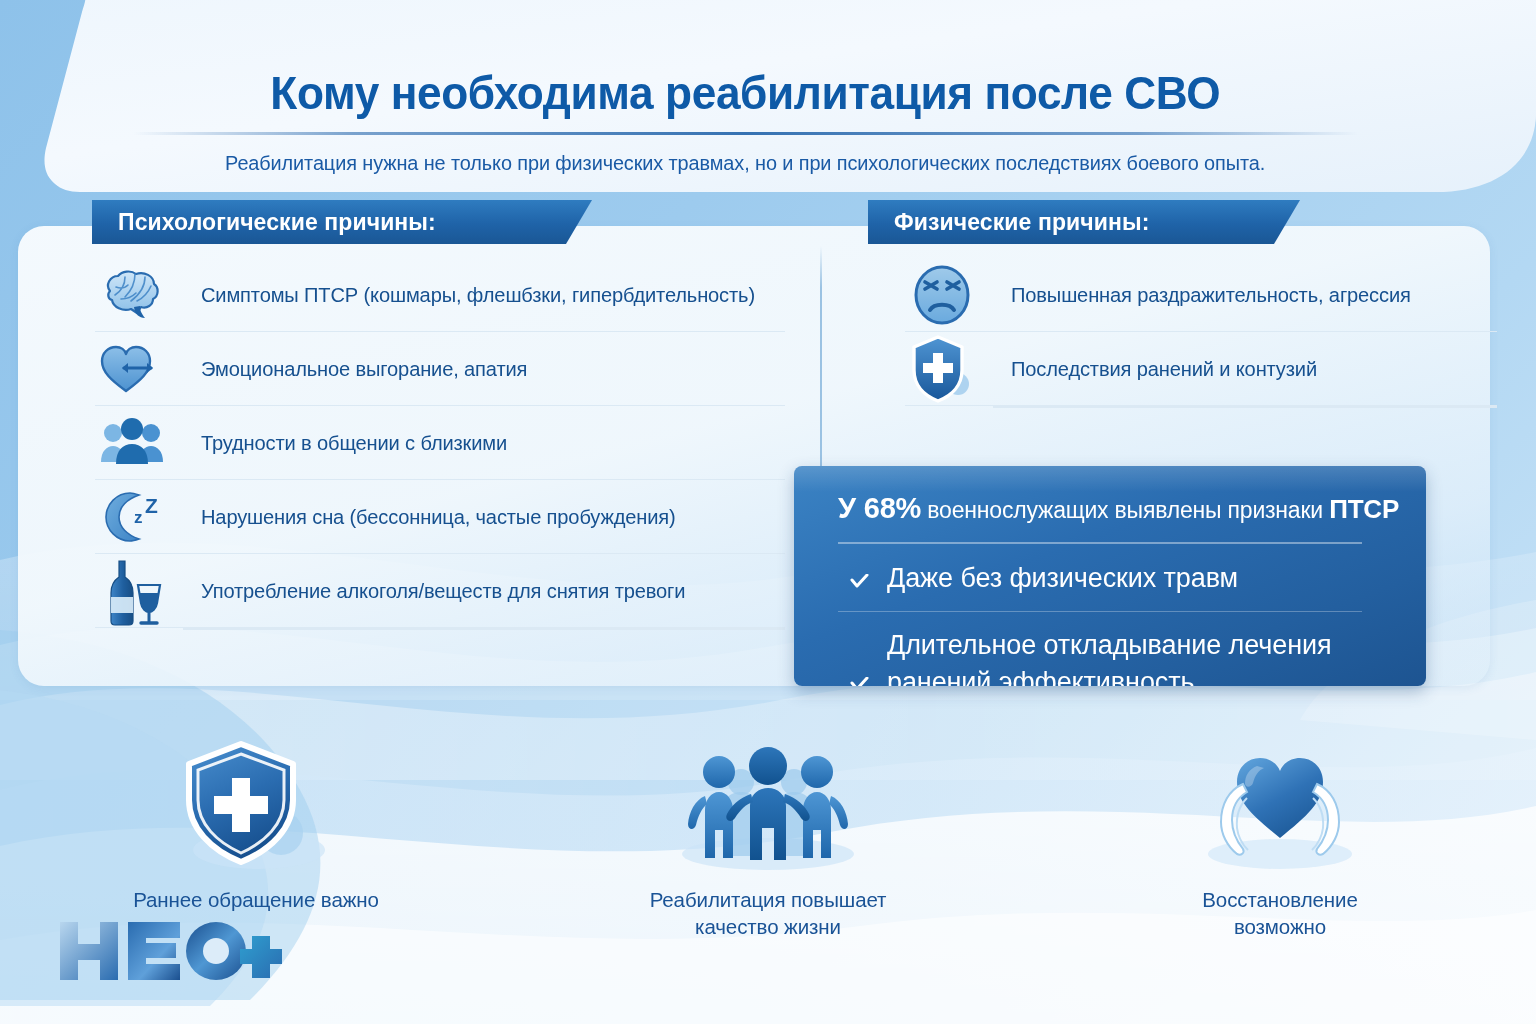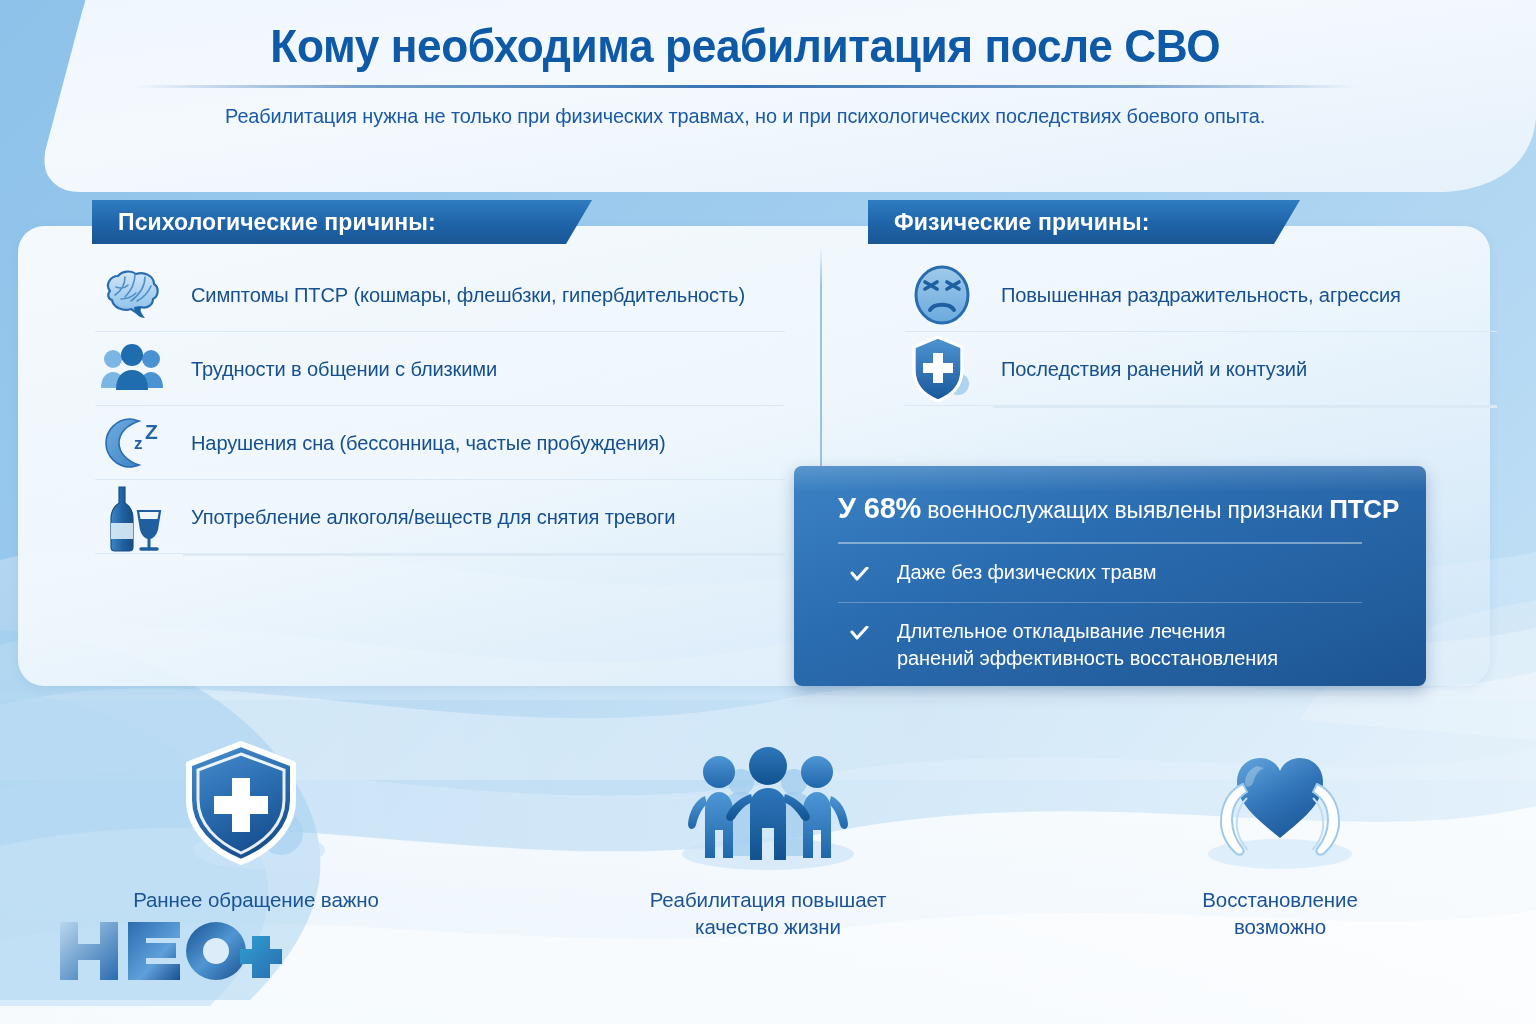--- a/index.html
+++ b/index.html
@@ -32,21 +32,21 @@
     height: 185px;
   }
   .header-inner {
     position: absolute;
     left: 40px; top: 10px;
     width: 1490px;
     height: 175px;
     display: flex;
     flex-direction: column;
     align-items: center;
-    justify-content: flex-start;
+    justify-content: flex-end;
     padding-top: 18px;
   }
   .main-title {
     font-size: 47px;
     font-weight: 700;
     color: #0e5aa7;
     letter-spacing: -0.4px;
     text-align: center;
     font-family: "Liberation Sans Narrow", "Liberation Sans", sans-serif;
     transform: scaleX(0.94);
@@ -109,21 +109,21 @@
     left: 820px;
     top: 246px;
     width: 2px;
     height: 412px;
     background: linear-gradient(180deg, rgba(140,185,222,0) 0%, rgba(140,185,222,.85) 10%, rgba(140,185,222,.85) 88%, rgba(140,185,222,0) 100%);
   }
 
   .item {
     display: flex;
     align-items: center;
-    gap: 22px;
+    gap: 32px;
     height: 74px;
     border-bottom: 1.5px solid #dbe9f4;
   }
   .item:last-child { border-bottom: none; }
   .item .icon { flex: 0 0 auto; width: 74px; display: flex; align-items: center; justify-content: center; }
   .item .label {
     font-size: 20.5px;
     color: #16508f;
     letter-spacing: -0.15px;
     white-space: nowrap;
@@ -168,24 +168,24 @@
   .stat-headline .bold { font-weight: 700; font-size: 26px; }
   .stat-rule {
     position: relative;
     margin: 17px 10px 0 10px;
     height: 1.5px;
     background: rgba(255,255,255,.40);
   }
   .stat-item {
     position: relative;
     display: flex;
-    gap: 28px;
-    align-items: flex-start;
+    gap: 18px;
+    align-items: center;
     margin: 15px 10px 0 22px;
-    font-size: 20px;
+    font-size: 27px;
     letter-spacing: -0.1px;
     line-height: 1.35;
   }
   .stat-item .check { flex: 0 0 auto; margin-top: 3px; }
   .stat-sep {
     position: relative;
     margin: 13px 10px 0 10px;
     height: 1.5px;
     background: rgba(255,255,255,.28);
   }
@@ -298,20 +298,39 @@
           <path d="M9,22 C4,16 9,7 17,7 C21,2 30,1 35,5 C43,2 53,7 53,15 C58,18 58,27 52,30
                    C52,36 46,40 40,38 L36,44 L30,40 C22,43 12,38 11,31 C7,30 6,25 9,22 Z" fill="url(#brG)" stroke="#2a6cb0" stroke-width="2.2" stroke-linejoin="round"></path>
           <path d="M24,8 C24,16 20,22 14,26 M34,5 C34,14 30,22 24,28 M44,8 C44,18 38,26 30,32
                    M50,17 C47,24 42,29 36,32 M15,18 C20,20 24,19 27,16 M20,30 C26,30 31,28 35,24" fill="none" stroke="#3d82c4" stroke-width="1.6" stroke-linecap="round" opacity=".85"></path>
           <path d="M33,38 C34,45 38,49 44,49 C40,44 39,41 39,37 Z" fill="#1f63a8"></path>
         </svg>
       </span>
       <span class="label">Симптомы ПТСР (кошмары, флешбзки, гипербдительность)</span>
     </div>
 
+    <div class="item">
+      <span class="icon">
+        <svg width="66" height="56" viewBox="0 0 66 56">
+          <defs>
+            <linearGradient id="hrG" x1="0" y1="0" x2="0" y2="1">
+              <stop offset="0%" stop-color="#8cbfe8"></stop>
+                <stop offset="100%" stop-color="#4d92d0"></stop>
+            </linearGradient>
+          </defs>
+          <path d="M27,50 C12,39 3,31 3,20 C3,12 9,6 17,6 C22,6 26,9 27,13 C28,9 32,6 37,6
+                   C45,6 51,12 51,20 C51,31 42,39 27,50 Z" fill="url(#hrG)" stroke="#2a6cb0" stroke-width="2.4" stroke-linejoin="round"></path>
+          <path d="M12,50 C10,40 14,32 22,30" fill="none" stroke="none"></path>
+          <line x1="52" y1="27" x2="25" y2="27" stroke="#1f63a8" stroke-width="3" stroke-linecap="round"></line>
+          <path d="M23,27 L29,22 L29,32 Z" fill="#1f63a8"></path>
+          <path d="M54,27 L48,22 L48,32 Z" fill="#1f63a8"></path>
+        </svg>
+      </span>
+      <span class="label">Эмоциональное выгорание, апатия</span>
+    </div>
 
     <div class="item">
       <span class="icon">
         <svg width="66" height="50" viewBox="0 0 66 50">
           <circle cx="14" cy="15" r="9" fill="#7cb6e4"></circle>
           <path d="M2,44 C2,33 8,28 14,28 C20,28 26,33 26,44 Z" fill="#7cb6e4"></path>
           <circle cx="52" cy="15" r="9" fill="#4a92d1"></circle>
           <path d="M40,44 C40,33 46,28 52,28 C58,28 64,33 64,44 Z" fill="#4a92d1"></path>
           <circle cx="33" cy="11" r="11" fill="#1f6cae"></circle>
           <path d="M17,46 C17,32 24,26 33,26 C42,26 49,32 49,46 Z" fill="#1f6cae"></path>

